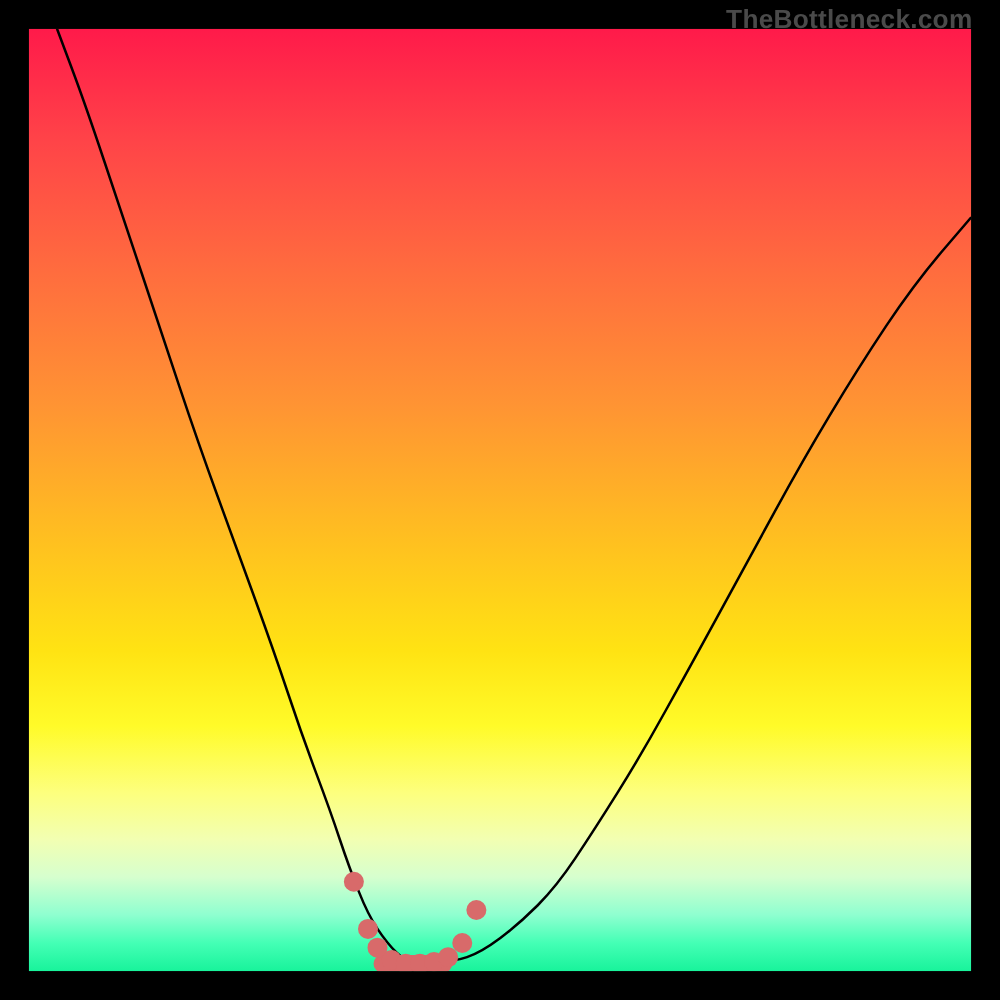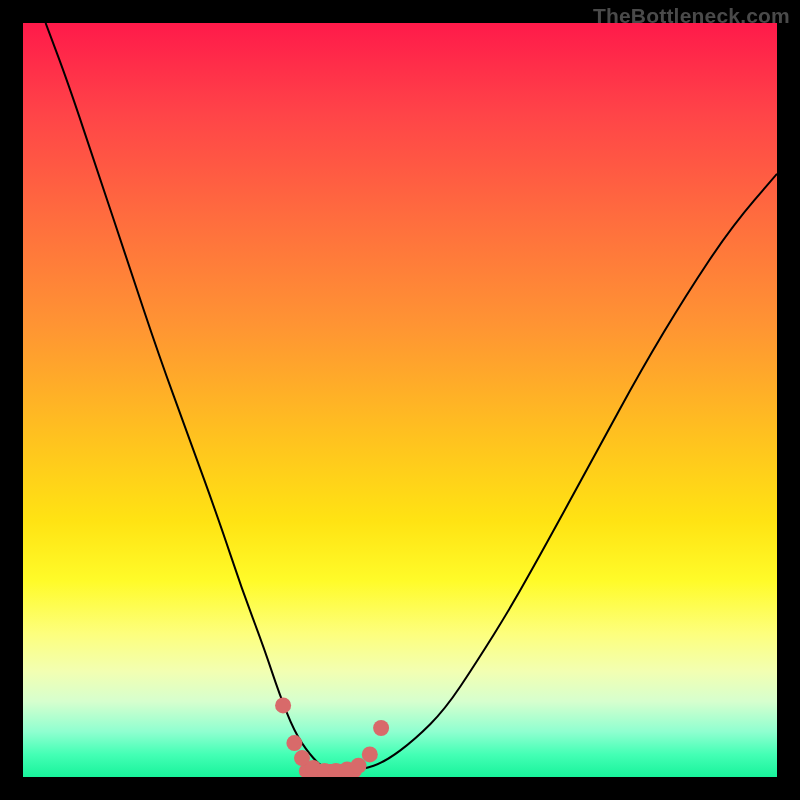--- a/index.html
+++ b/index.html
@@ -13,21 +13,21 @@
   }
   .frame {
     position: relative;
     width: 800px;
     height: 800px;
     background: #000;
   }
   .watermark {
     position: absolute;
     top: 4px;
-    right: 10px;
+    right: 22px;
     color: #4a4a4a;
     font-size: 21px;
     font-weight: bold;
     letter-spacing: 0.2px;
     z-index: 20;
   }
   .plot-area {
     position: absolute;
     left: 23px;
     top: 23px;

